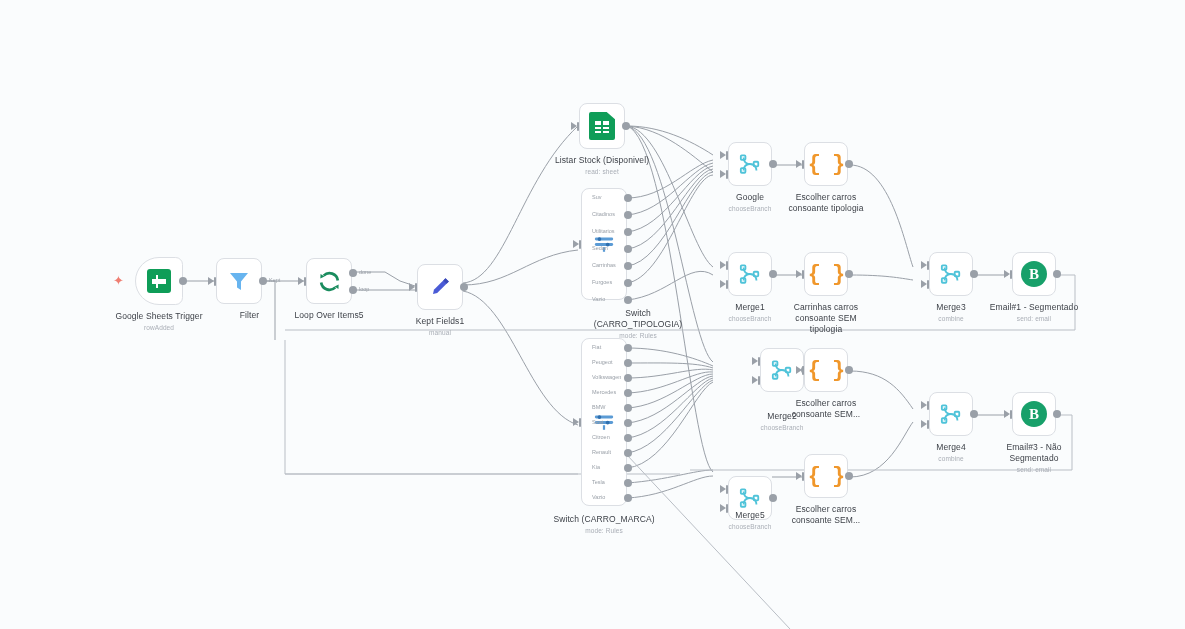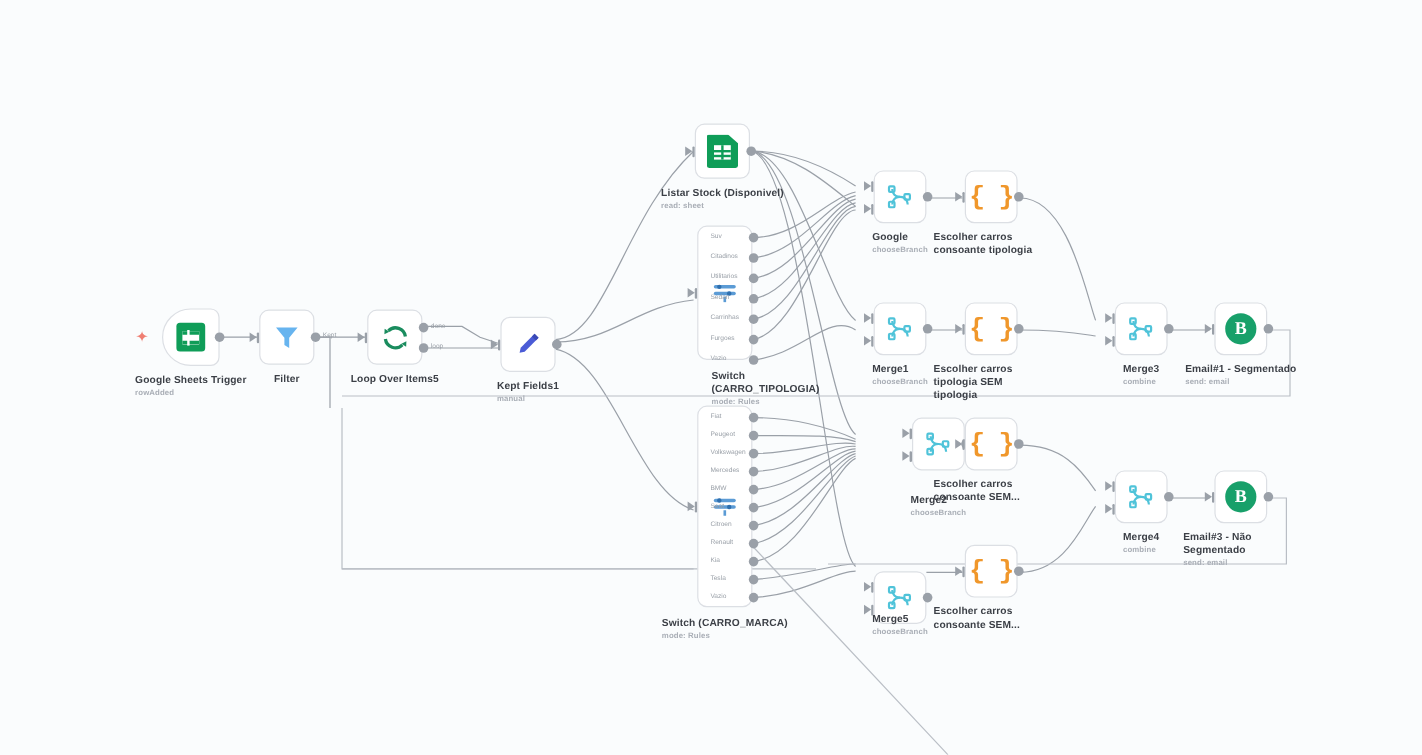--- a/index.html
+++ b/index.html
@@ -17,21 +17,21 @@
   .nbox{
     position:absolute;left:0;top:0;
     background:#ffffff;
     border:1px solid #dcdfe4;
     border-radius:8px;
     box-sizing:border-box;
     display:flex;align-items:center;justify-content:center;
   }
   .nbox.trigger{border-radius:26px 8px 8px 26px;}
   .nbox.tall{border-radius:8px;}
-  .labels{position:absolute;left:50%;transform:translateX(-50%);white-space:nowrap;font-weight:bold;}
+  .labels{position:absolute;text-align:center;left:50%;transform:translateX(-50%);white-space:nowrap;}
   .nlabel{
     font-size:8.5px;color:#3b3f46;line-height:11px;letter-spacing:.1px;
   }
   .nsub{
     font-size:6.5px;color:#a9aeb6;line-height:9px;margin-top:1px;letter-spacing:.1px;
   }
   .wrap2{white-space:normal;width:96px;}
 
   
   .port{
@@ -177,21 +177,21 @@
     <div class="nbox trigger" style="width:48px;height:48px;">
       <span class="sheets ico"></span>
     </div>
     <div class="port" style="left:44px;top:20px;"></div>
     <div class="labels">
       <div class="nlabel">Google Sheets Trigger</div>
       <div class="nsub">rowAdded</div>
     </div>
   </div>
 
-  <div class="node" style="left:216px;top:258px;width:46px;height:46px;">
+  <div class="node" style="left:216px;top:258px;width:46px;height:46px;padding-left:21px;">
     <div class="inport" style="left:-8px;top:19px;"></div>
     <div class="inbar" style="left:-2px;top:18.5px;"></div>
     <div class="nbox" style="width:46px;height:46px;">
       <svg class="ico" width="24" height="24" viewBox="0 0 24 24">
         <path d="M3 4 L21 4 L14 12.5 L14 21 L10 18.5 L10 12.5 Z" fill="#67b4ef"></path>
       </svg>
     </div>
     <div class="port" style="left:43px;top:19px;"></div>
     <div class="plabel r" style="left:53px;top:19px;">Kept</div>
     <div class="labels">
@@ -429,21 +429,21 @@
   </div>
 
   <div class="node" style="left:804px;top:252px;width:44px;height:44px;">
     <div class="inport" style="left:-8px;top:18px;"></div>
     <div class="inbar" style="left:-2px;top:17.5px;"></div>
     <div class="nbox" style="width:44px;height:44px;">
       <span class="codeico ico">{ }</span>
     </div>
     <div class="port" style="left:41px;top:18px;"></div>
     <div class="labels wrap2">
-      <div class="nlabel">Escolher carros tipologia SEM tipologia</div>
+      <div class="nlabel">Carrinhas carros consoante SEM tipologia</div>
     </div>
   </div>
 
   <div class="node" style="left:804px;top:348px;width:44px;height:44px;">
     <div class="inport" style="left:-8px;top:18px;"></div>
     <div class="inbar" style="left:-2px;top:17.5px;"></div>
     <div class="nbox" style="width:44px;height:44px;">
       <span class="codeico ico">{ }</span>
     </div>
     <div class="port" style="left:41px;top:18px;"></div>

